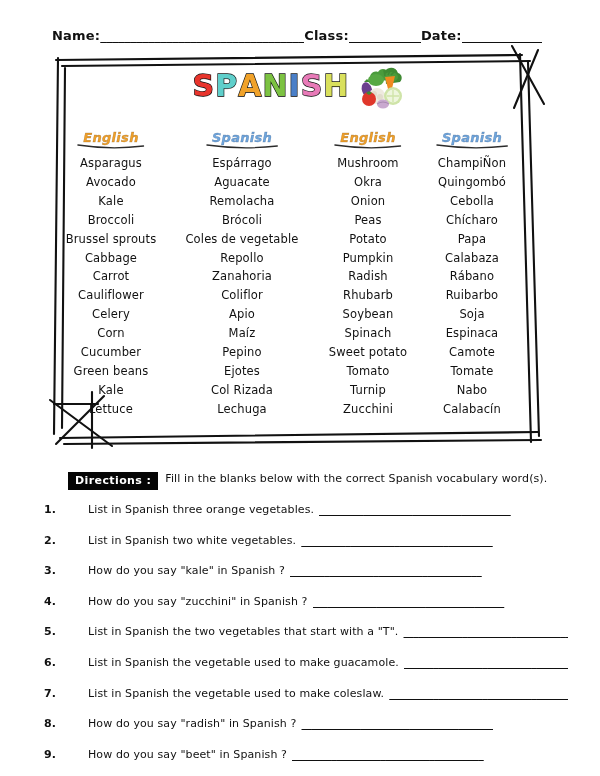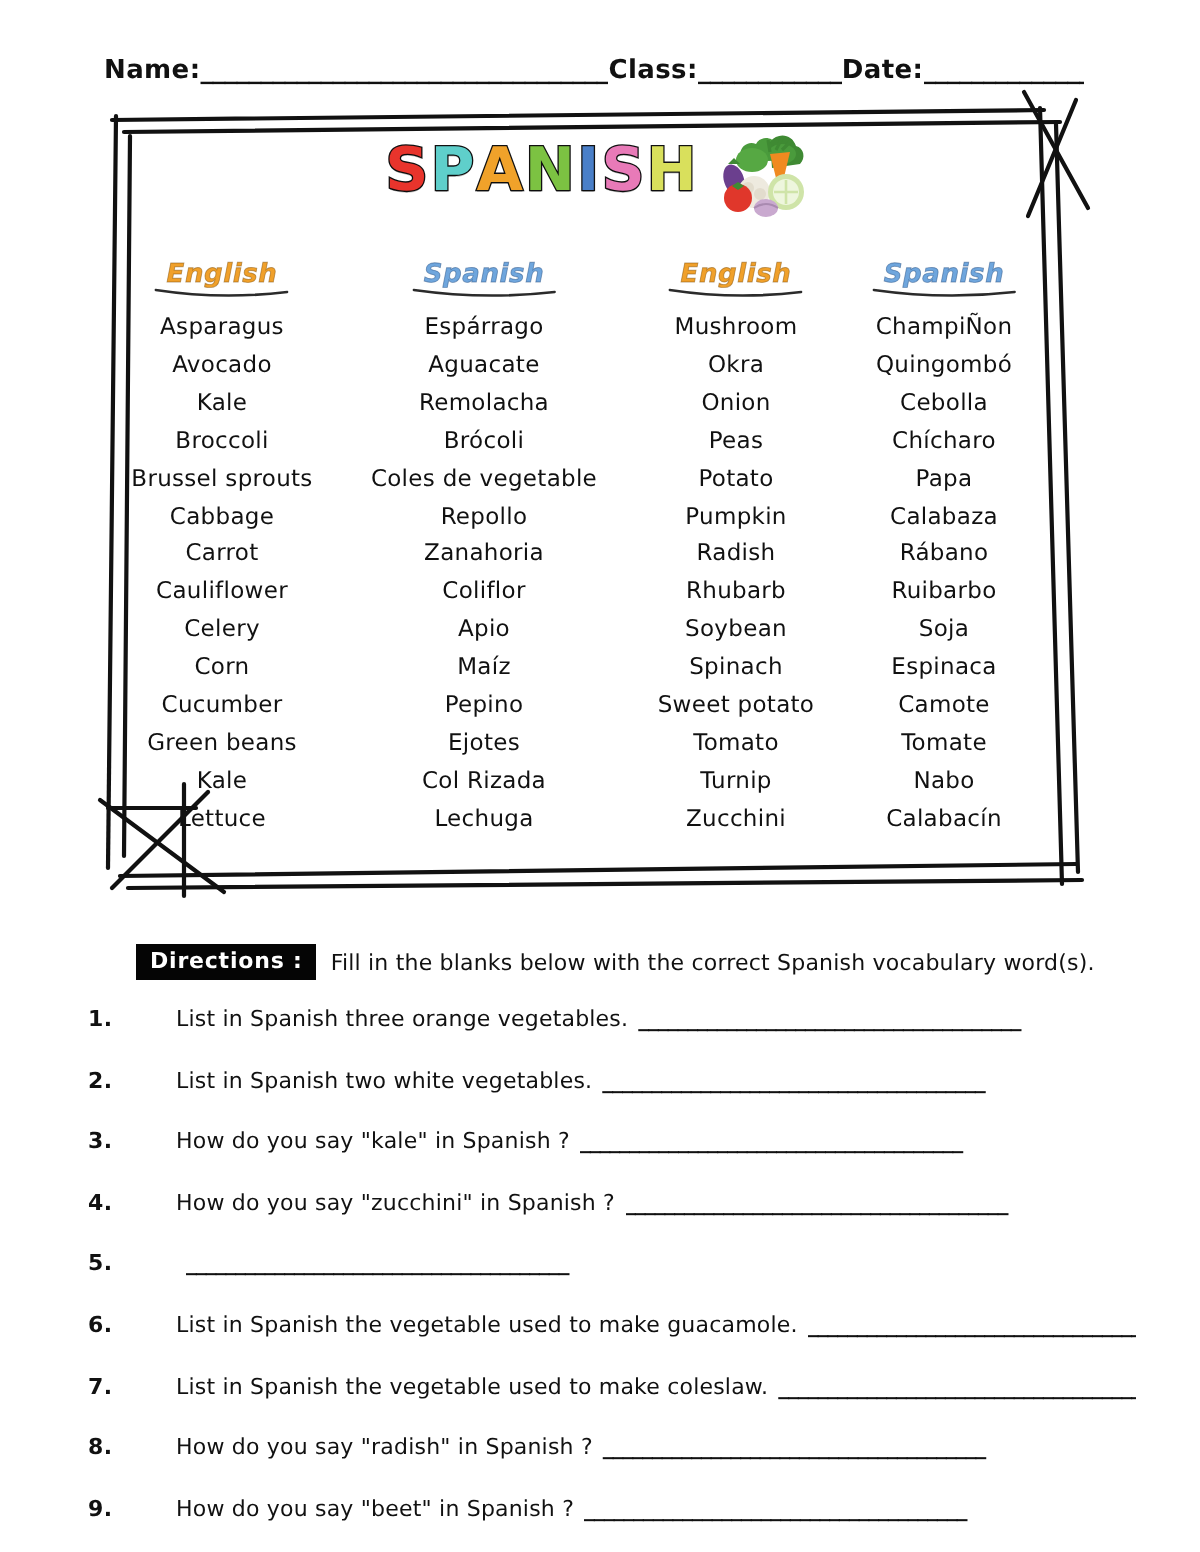--- a/index.html
+++ b/index.html
@@ -107,21 +107,21 @@
   .chead .ul svg{ display:block; }
 
   .vitem{
     font-size:11.5px; line-height:18.9px; letter-spacing:.15px;
     white-space:nowrap; text-align:center;
   }
 
   
   .dir-row{
     position:absolute; left:68px; top:472px; width:480px;
-    display:flex; align-items:center; white-space:nowrap;
+    display:flex; white-space:nowrap;
   }
   .dir-chip{
     background:#050505; color:#fff;
     font-size:11px; font-weight:bold; letter-spacing:.4px;
     padding:2px 7px 3px 7px;
     margin-right:7px;
   }
   .dir-text{ font-size:11px; letter-spacing:.1px; }
 
   
@@ -339,20 +339,21 @@
       <span class="qtext">How do you say "kale" in Spanish ?</span>
       <span class="qblank">_______________________________________</span>
     </div>
     <div class="qrow">
       <span class="qnum">4.</span>
       <span class="qtext">How do you say "zucchini" in Spanish ?</span>
       <span class="qblank">_______________________________________</span>
     </div>
     <div class="qrow">
       <span class="qnum">5.</span>
+      <span class="qtext">List in Spanish the two vegetables that start with a "T".</span>
       <span class="qblank">_______________________________________</span>
     </div>
     <div class="qrow">
       <span class="qnum">6.</span>
       <span class="qtext">List in Spanish the vegetable used to make guacamole.</span>
       <span class="qblank">_______________________________________</span>
     </div>
     <div class="qrow">
       <span class="qnum">7.</span>
       <span class="qtext">List in Spanish the vegetable used to make coleslaw.</span>

